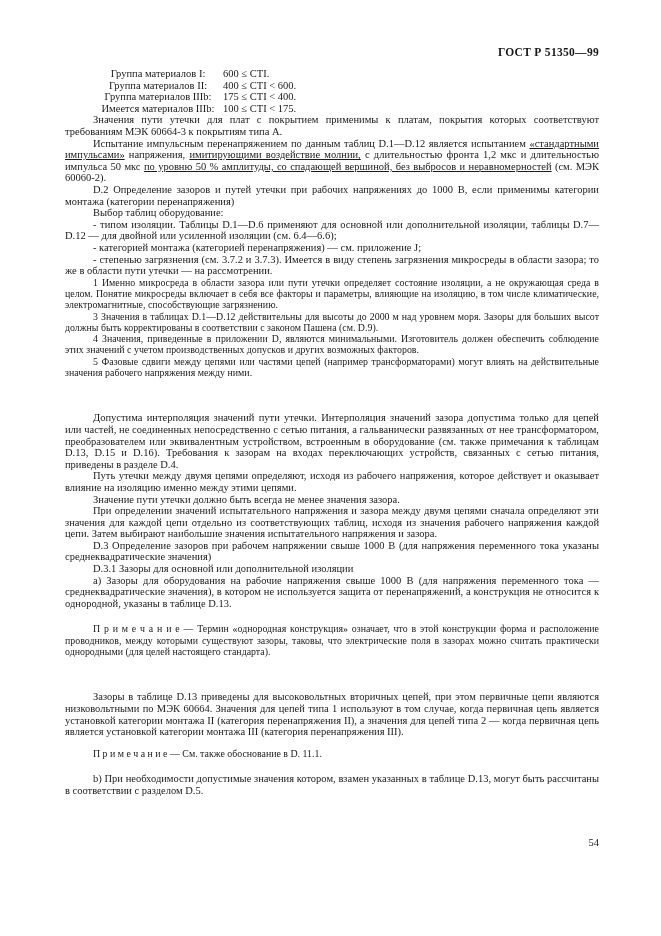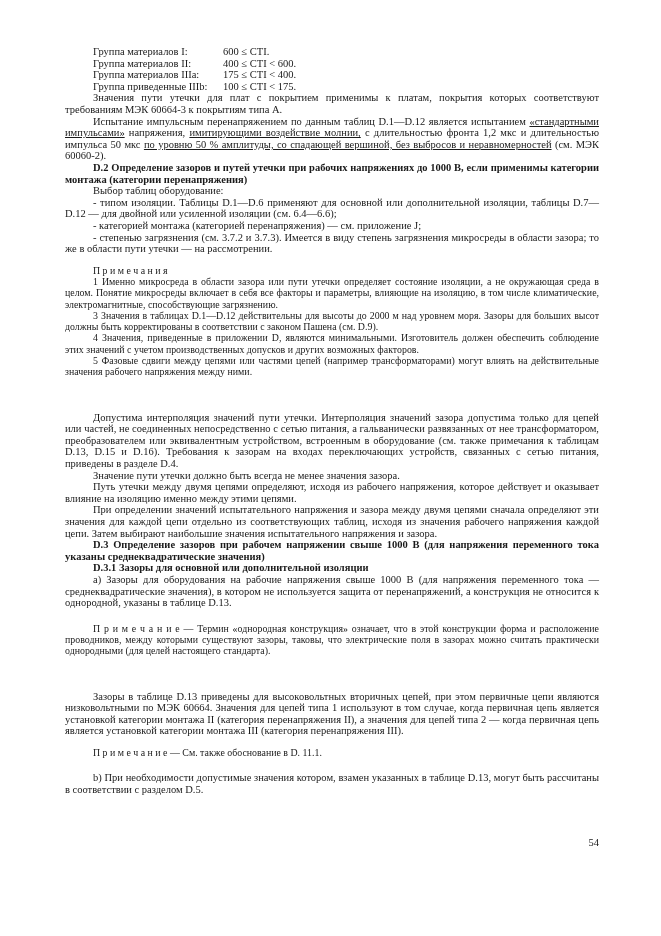--- a/index.html
+++ b/index.html
@@ -26,30 +26,30 @@
     font-size: 11.5px;
     letter-spacing: 0.3px;
     margin-bottom: 10px;
   }
   .mat-row {
     display: flex;
     margin-left: 28px;
     font-size: 10.5px;
     line-height: 11.6px;
   }
-  .mat-label { width: 130px; }
+  .mat-label { width: 130px; text-align: center; }
   .mat-value { }
   p {
     margin: 0;
     font-size: 10.5px;
     line-height: 11.6px;
     text-align: justify;
     text-indent: 28px;
   }
-  .bold { font-weight: bold; }
+  .bold { font-weight: normal; }
   .note {
     font-size: 9.9px;
     line-height: 11.3px;
   }
   .notes-title {
     margin-top: 10px;
     text-align: left;
   }
   .u-seg { text-decoration: underline; }
   .gap-sm { height: 10px; }
@@ -61,61 +61,61 @@
     bottom: 88px;
     font-size: 10.5px;
   }
 </style>
 </head>
 <body>
 
 <div class="page">
   <div class="content">
 
+    <div class="doc-code">ГОСТ Р 51350—99</div>
 
     <div>
       <div class="mat-row">
         <span class="mat-label">Группа материалов I:</span>
         <span class="mat-value">600 ≤ CTI.</span>
       </div>
       <div class="mat-row">
         <span class="mat-label">Группа материалов II:</span>
         <span class="mat-value">400 ≤ CTI &lt; 600.</span>
       </div>
       <div class="mat-row">
-        <span class="mat-label">Группа материалов IIIa:</span>
+        <span class="mat-label">Группа материалов IIIb:</span>
         <span class="mat-value">175 ≤ CTI &lt; 400.</span>
       </div>
       <div class="mat-row">
-        <span class="mat-label">Группа приведенные IIIb:</span>
+        <span class="mat-label">Имеется материалов IIIb:</span>
         <span class="mat-value">100 ≤ CTI &lt; 175.</span>
       </div>
     </div>
 
     <p>Значения пути утечки для плат с покрытием применимы к платам, покрытия которых соответствуют требованиям МЭК 60664-3 к покрытиям типа А.</p>
 
     <p><span>Испытание импульсным перенапряжением по данным таблиц D.1—D.12 является испытанием </span><span class="u-seg">«стандартными импульсами»</span><span> напряжения, </span><span class="u-seg">имитирующими воздействие молнии,</span><span> с длительностью фронта 1,2 мкс и длительностью импульса 50 мкс </span><span class="u-seg">по уровню 50 % амплитуды, со спадающей вершиной, без выбросов и неравномерностей</span><span> (см. МЭК 60060-2).</span></p>
 
     <p class="bold">D.2 Определение зазоров и путей утечки при рабочих напряжениях до 1000 В, если применимы категории монтажа (категории перенапряжения)</p>
     <p>Выбор таблиц оборудование:</p>
     <p>- типом изоляции. Таблицы D.1—D.6 применяют для основной или дополнительной изоляции, таблицы D.7—D.12 — для двойной или усиленной изоляции (см. 6.4—6.6);</p>
     <p>- категорией монтажа (категорией перенапряжения) — см. приложение J;</p>
     <p>- степенью загрязнения (см. 3.7.2 и 3.7.3). Имеется в виду степень загрязнения микросреды в области зазора; то же в области пути утечки — на рассмотрении.</p>
 
-    <p class="note notes-title">П р и м е ч а н и я</p>
     <p class="note">1 Именно микросреда в области зазора или пути утечки определяет состояние изоляции, а не окружающая среда в целом. Понятие микросреды включает в себя все факторы и параметры, влияющие на изоляцию, в том числе климатические, электромагнитные, способствующие загрязнению.</p>
     <p class="note">3 Значения в таблицах D.1—D.12 действительны для высоты до 2000 м над уровнем моря. Зазоры для больших высот должны быть корректированы в соответствии с законом Пашена (см. D.9).</p>
     <p class="note">4 Значения, приведенные в приложении D, являются минимальными. Изготовитель должен обеспечить соблюдение этих значений с учетом производственных допусков и других возможных факторов.</p>
     <p class="note">5 Фазовые сдвиги между цепями или частями цепей (например трансформаторами) могут влиять на действительные значения рабочего напряжения между ними.</p>
 
     <div class="gap-lg"></div>
 
     <p>Допустима интерполяция значений пути утечки. Интерполяция значений зазора допустима только для цепей или частей, не соединенных непосредственно с сетью питания, а гальванически развязанных от нее трансформатором, преобразователем или эквивалентным устройством, встроенным в оборудование (см. также примечания к таблицам D.13, D.15 и D.16). Требования к зазорам на входах переключающих устройств, связанных с сетью питания, приведены в разделе D.4.</p>
+    <p>Путь утечки между двумя цепями определяют, исходя из рабочего напряжения, которое действует и оказывает влияние на изоляцию именно между этими цепями.</p>
     <p>Значение пути утечки должно быть всегда не менее значения зазора.</p>
-    <p>Путь утечки между двумя цепями определяют, исходя из рабочего напряжения, которое действует и оказывает влияние на изоляцию именно между этими цепями.</p>
     <p>При определении значений испытательного напряжения и зазора между двумя цепями сначала определяют эти значения для каждой цепи отдельно из соответствующих таблиц, исходя из значения рабочего напряжения каждой цепи. Затем выбирают наибольшие значения испытательного напряжения и зазора.</p>
 
     <p class="bold">D.3 Определение зазоров при рабочем напряжении свыше 1000 В (для напряжения переменного тока указаны среднеквадратические значения)</p>
     <p class="bold">D.3.1 Зазоры для основной или дополнительной изоляции</p>
     <p>а) Зазоры для оборудования на рабочие напряжения свыше 1000 В (для напряжения переменного тока — среднеквадратические значения), в котором не используется защита от перенапряжений, а конструкция не относится к однородной, указаны в таблице D.13.</p>
 
     <div class="gap-md"></div>
     <p class="note">П р и м е ч а н и е — Термин «однородная конструкция» означает, что в этой конструкции форма и расположение проводников, между которыми существуют зазоры, таковы, что электрические поля в зазорах можно считать практически однородными (для целей настоящего стандарта).</p>
 
     <div class="gap-lg"></div>

